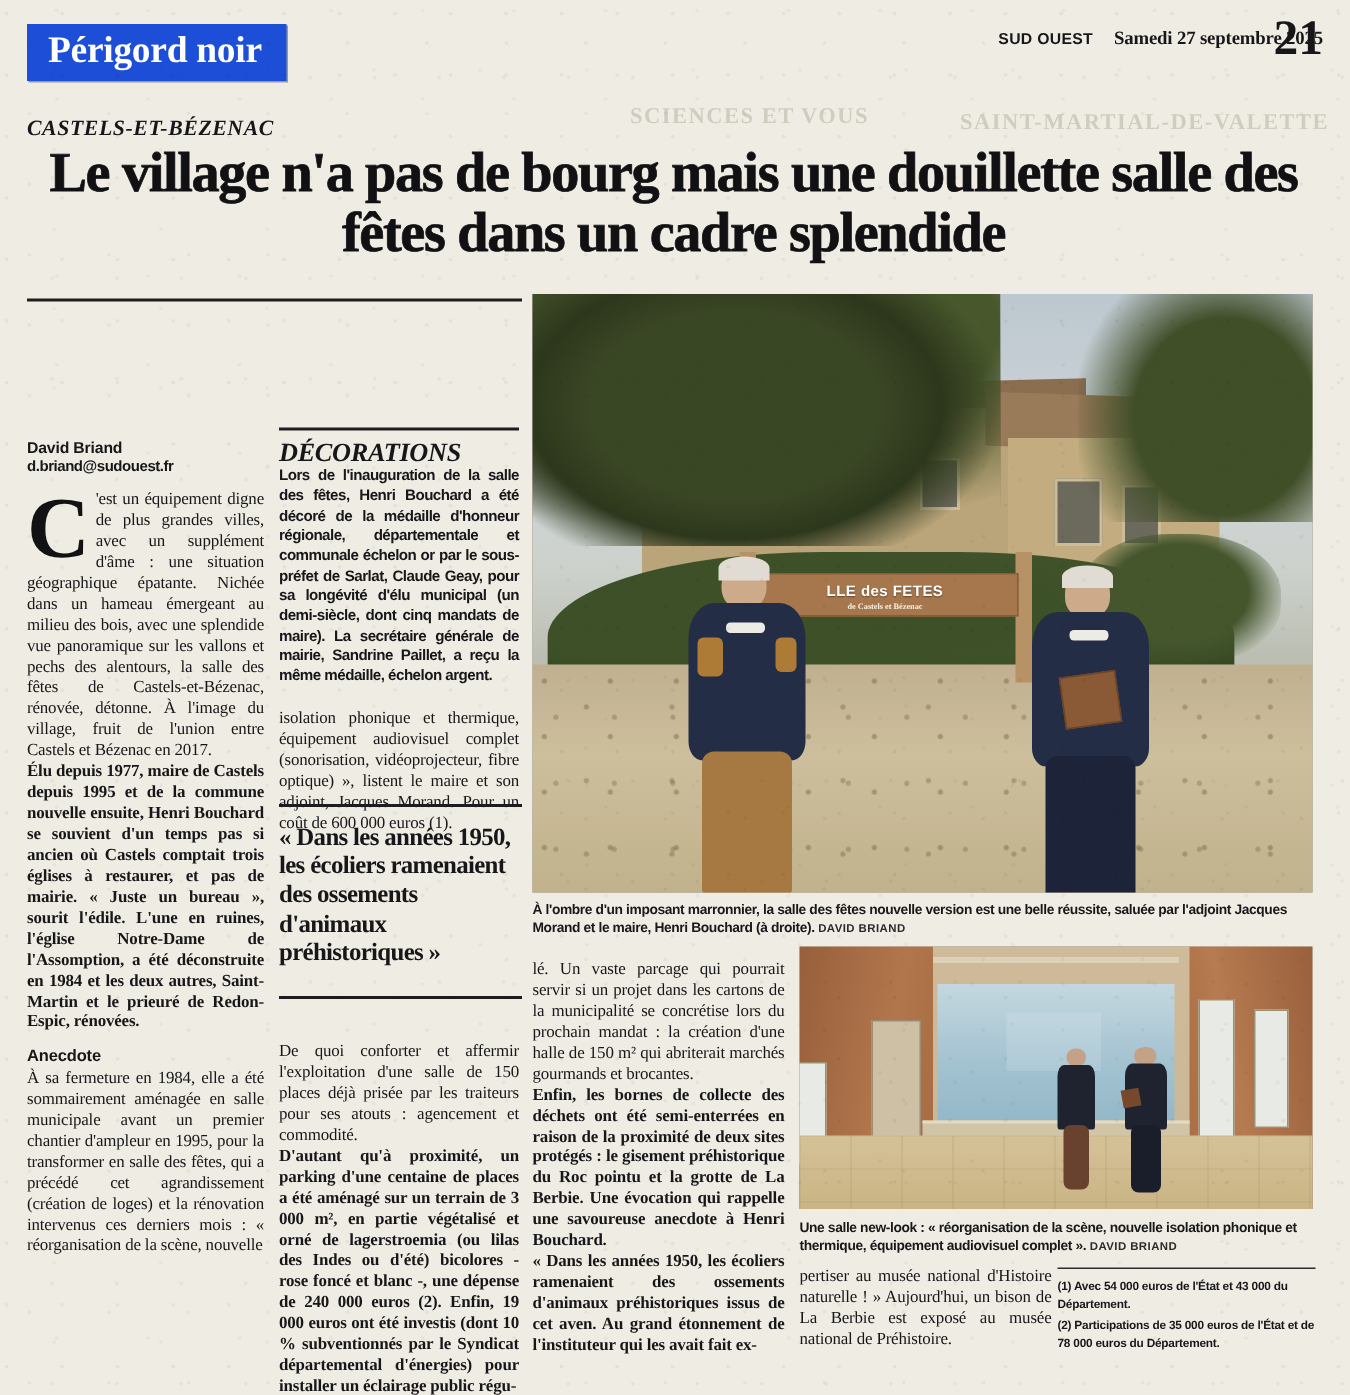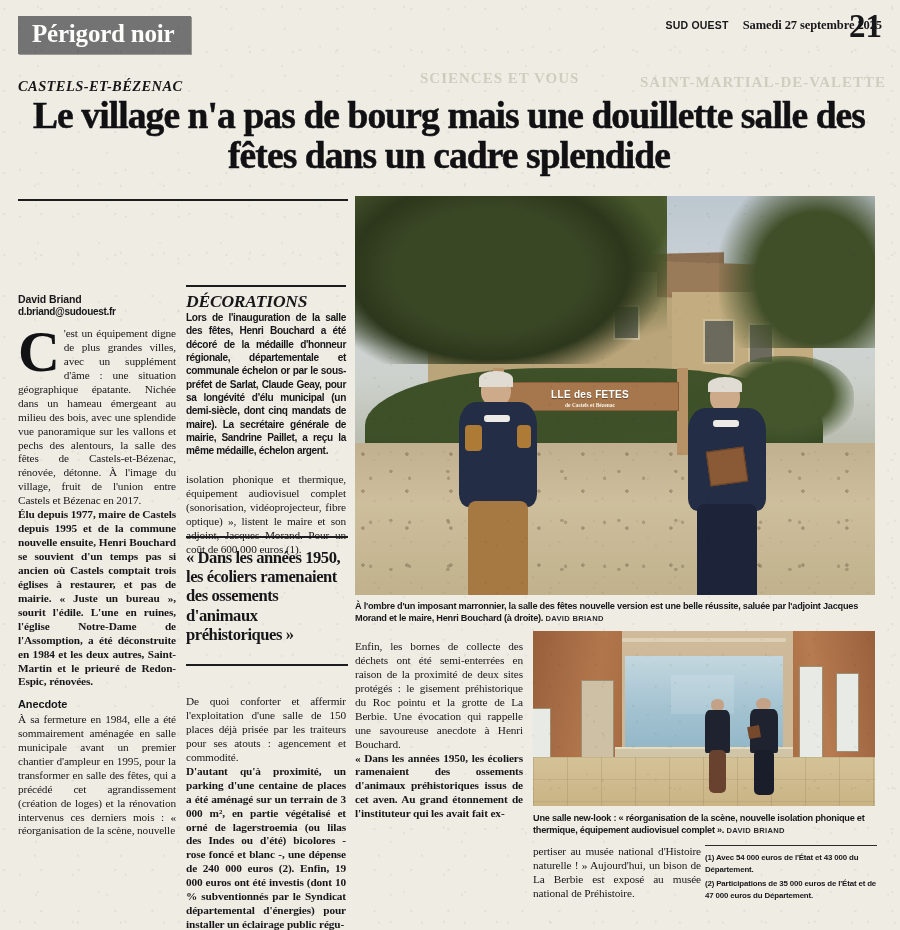--- a/index.html
+++ b/index.html
@@ -32,21 +32,21 @@
   }
 
   .page{position:absolute;inset:0;z-index:5;}
 
   
   .masthead{
     position:absolute;left:18px;top:16px;right:18px;height:44px;
   }
   .section-flag{
     position:absolute;left:0;top:0;
-    background:#737373;
+    background:#1d4ed8;
     color:#fdfdfb;
     padding:5px 16px 7px 14px;
     font-size:25px;line-height:1.05;
     font-weight:bold;
     font-family:"Liberation Serif",serif;
     letter-spacing:-.2px;
     box-shadow:1px 1px 0 rgba(0,0,0,.35);
   }
   .mast-right{
     position:absolute;right:0;top:2px;
@@ -296,33 +296,34 @@
     <div style="height:138px"></div>
     <p>De quoi conforter et affermir l'exploitation d'une salle de 150 places déjà prisée par les traiteurs pour ses atouts : agencement et commodité.</p>
     <p>D'autant qu'à proximité, un parking d'une centaine de places a été aménagé sur un terrain de 3 000 m², en partie végétalisé et orné de lagerstroemia (ou lilas des Indes ou d'été) bicolores - rose foncé et blanc -, une dépense de 240 000 euros (2). Enfin, 19 000 euros ont été investis (dont 10 % subventionnés par le Syndicat départemental d'énergies) pour installer un éclairage public régu-</p>
   </div>
 
   <div class="pullrule-top"></div>
   <div class="pullquote">« Dans les années 1950, les écoliers ramenaient des ossements d'animaux préhistoriques »</div>
   <div class="pullrule-bot"></div>
 
   <div class="col col3">
+    <p>lé. Un vaste parcage qui pourrait servir si un projet dans les cartons de la municipalité se concrétise lors du prochain mandat : la création d'une halle de 150 m² qui abriterait marchés gourmands et brocantes.</p>
     <p>Enfin, les bornes de collecte des déchets ont été semi-enterrées en raison de la proximité de deux sites protégés : le gisement préhistorique du Roc pointu et la grotte de La Berbie. Une évocation qui rappelle une savoureuse anecdote à Henri Bouchard.</p>
     <p>« Dans les années 1950, les écoliers ramenaient des ossements d'animaux préhistoriques issus de cet aven. Au grand étonnement de l'instituteur qui les avait fait ex-</p>
   </div>
 
   <div class="col4-rule"></div>
   <div class="col col4">
     <p>pertiser au musée national d'Histoire naturelle ! » Aujourd'hui, un bison de La Berbie est exposé au musée national de Préhistoire.</p>
   </div>
 
   <div class="fn-rule"></div>
   <div class="footnotes">
     <div class="fn">(1) Avec 54 000 euros de l'État et 43 000 du Département.</div>
-    <div class="fn">(2) Participations de 35 000 euros de l'État et de 47 000 euros du Département.</div>
+    <div class="fn">(2) Participations de 35 000 euros de l'État et de 78 000 euros du Département.</div>
   </div>
 
   <div class="photo photo-main">
     <div class="sky"></div>
     <div class="house-roof"></div>
     <div class="house">
       <div class="win" style="left:18%;top:22%;width:9%;height:34%;"></div>
       <div class="door-brown" style="left:9%;top:22%;width:7%;height:34%;"></div>
       <div class="door-brown" style="left:30%;top:22%;width:6%;height:32%;"></div>
       <div class="win" style="left:38%;top:24%;width:9%;height:30%;"></div>

